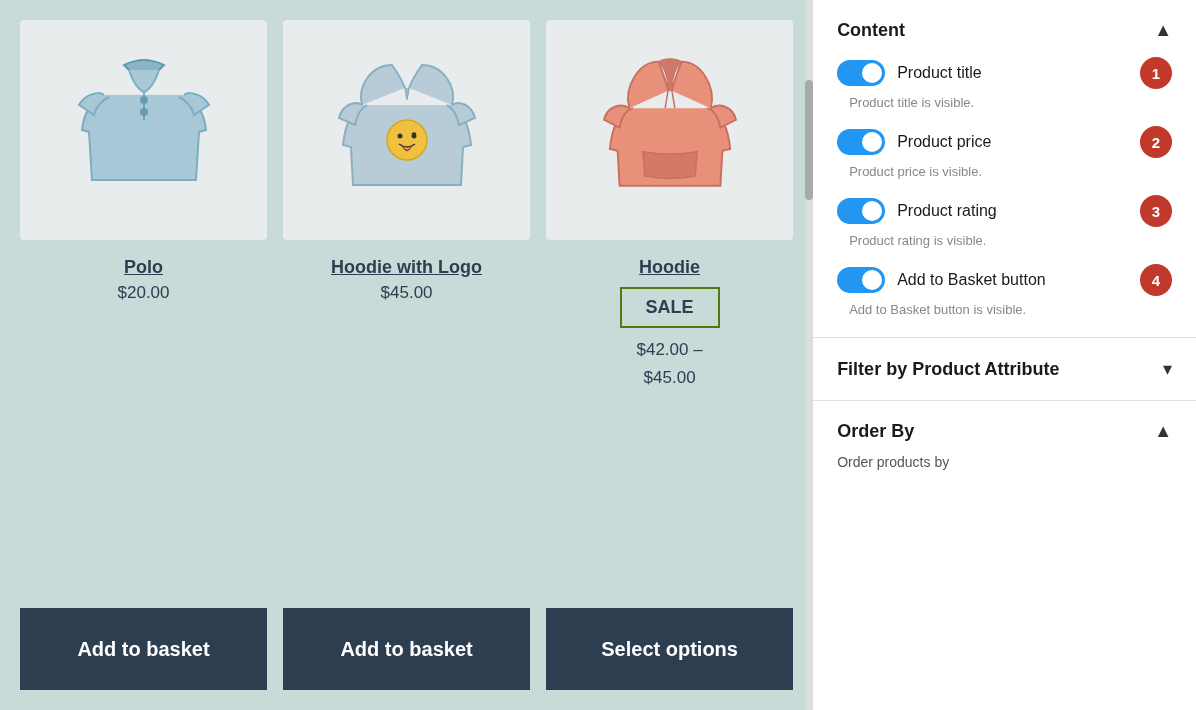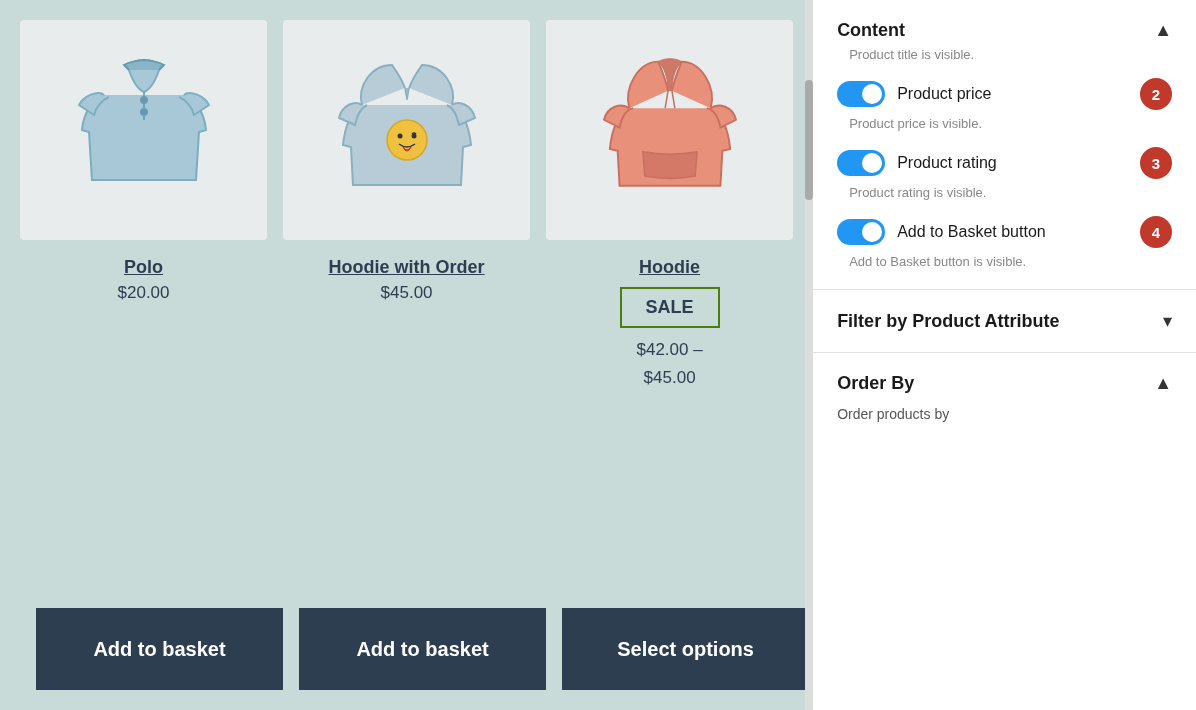--- a/index.html
+++ b/index.html
@@ -90,21 +90,20 @@
       background: #2c3e50;
       color: #fff;
       border: none;
       font-size: 20px;
       font-weight: 600;
       padding: 28px 16px;
       cursor: pointer;
       text-align: center;
       line-height: 1.3;
       margin-top: auto;
-      margin-left: 16px;
     }
 
     .buttons-row {
       display: grid;
       grid-template-columns: repeat(3, 1fr);
       gap: 16px;
       margin-top: 16px;
     }
 
     
@@ -285,21 +284,21 @@
             <circle cx="63" cy="86" r="2.5" fill="#333"></circle>
             <circle cx="77" cy="86" r="2.5" fill="#333"></circle>
 
             <path d="M62 94 Q70 100 78 94" stroke="#333" stroke-width="1.5" fill="none"></path>
             <path d="M66 97 Q70 103 74 97 Q70 105 66 97" fill="#e05050" stroke="#c03030" stroke-width="1"></path>
 
             <path d="M75 84 Q77 82 79 84" stroke="#333" stroke-width="1.5" fill="none"></path>
           </g>
         </svg>
       </div>
-      <div class="product-name">Hoodie with Order</div>
+      <div class="product-name">Hoodie with Logo</div>
       <div class="product-price">$45.00</div>
     </div>
 
     <div class="product-card">
       <div class="product-image-area">
 
         <svg viewBox="0 0 140 165" xmlns="http://www.w3.org/2000/svg">
           <g fill="none">
 
             <path d="M28 60 C18 66 10 80 8 102 L16 104 L18 140 L122 140 L124 104 L132 102 C130 80 122 66 112 60" fill="#e8907a" stroke="#c87060" stroke-width="2"></path>
@@ -341,20 +340,25 @@
 
 <div class="right-panel">
 
   <div class="section">
     <div class="section-header">
       <span class="section-title">Content</span>
       <span class="chevron">▲</span>
     </div>
 
     <div>
+      <div class="toggle-row">
+        <div class="toggle-switch"></div>
+        <span class="toggle-label">Product title</span>
+        <div class="badge-number">1</div>
+      </div>
       <div class="toggle-description">Product title is visible.</div>
     </div>
 
     <div>
       <div class="toggle-row">
         <div class="toggle-switch"></div>
         <span class="toggle-label">Product price</span>
         <div class="badge-number">2</div>
       </div>
       <div class="toggle-description">Product price is visible.</div>

